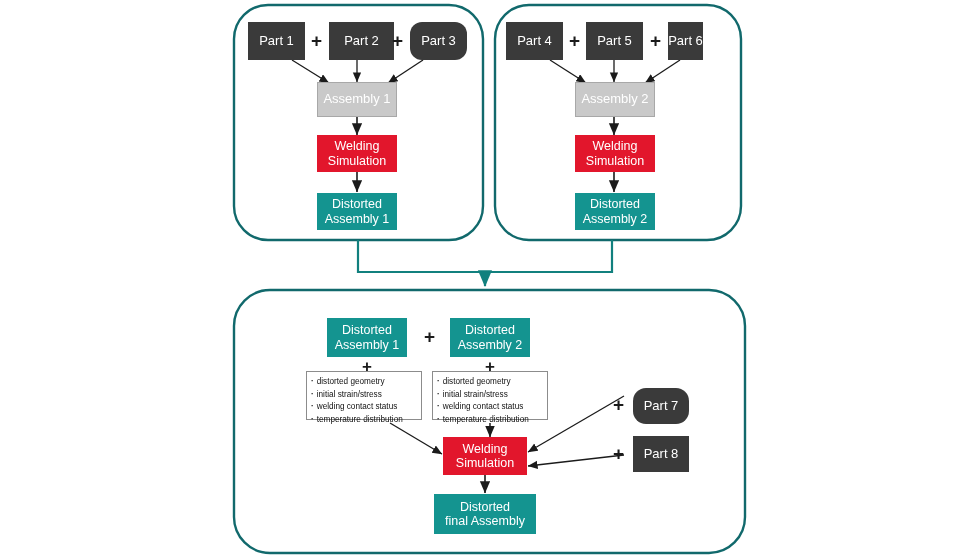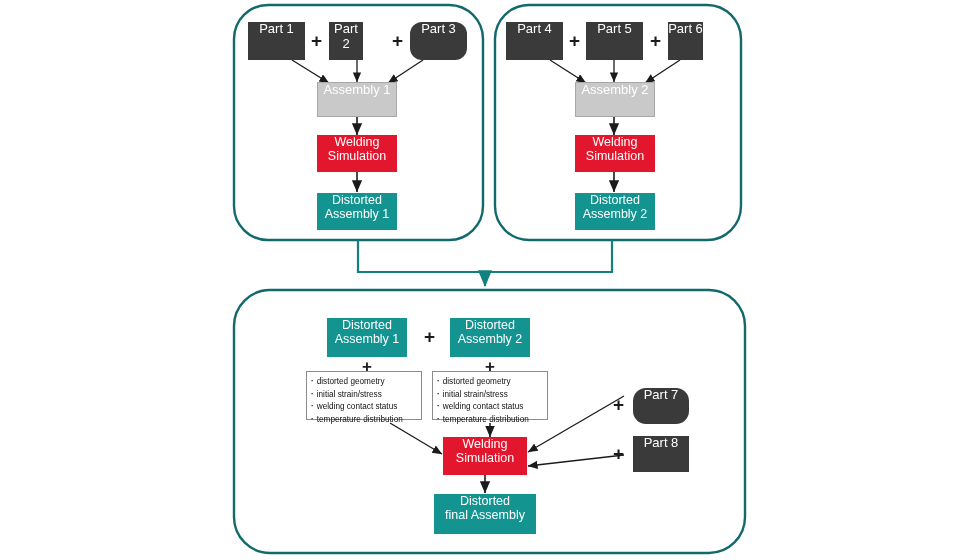--- a/index.html
+++ b/index.html
@@ -22,21 +22,21 @@
     left: 0;
     top: 0;
     width: 980px;
     height: 560px;
     pointer-events: none;
   }
   .node {
     position: absolute;
     box-sizing: border-box;
     display: flex;
-    align-items: flex-start;
+    align-items: center;
     justify-content: center;
     text-align: center;
     line-height: 1.15;
     color: #ffffff;
   }
   .node-part {
     background: #3a3a3a;
     font-size: 13px;
   }
   .node-assembly {
@@ -125,21 +125,21 @@
     <line x1="490" y1="423" x2="490" y2="437" stroke="#1b1b1b" stroke-width="1.5" marker-end="url(#arrowBlack)"></line>
     <line x1="624" y1="396" x2="528" y2="452" stroke="#1b1b1b" stroke-width="1.3" marker-end="url(#arrowBlack)"></line>
     <line x1="624" y1="455" x2="528" y2="466" stroke="#1b1b1b" stroke-width="1.3" marker-end="url(#arrowBlack)"></line>
     <line x1="485" y1="474" x2="485" y2="493" stroke="#1b1b1b" stroke-width="1.6" marker-end="url(#arrowBlack)"></line>
   </svg>
 
   <div class="node node-part" style="left:248px; top:22px; width:57px; height:38px;">
     <span>Part 1</span>
   </div>
   <span class="plus" style="left:311px; top:31px;">+</span>
-  <div class="node node-part" style="left:329px; top:22px; width:34px; height:38px;">
+  <div class="node node-part" style="left:329px; top:22px; width:65px; height:38px;">
     <span>Part 2</span>
   </div>
   <span class="plus" style="left:392px; top:31px;">+</span>
   <div class="node node-part" style="left:410px; top:22px; width:57px; height:38px;border-radius:12px;">
     <span>Part 3</span>
   </div>
 
   <div class="node node-assembly" style="left:317px; top:82px; width:80px; height:35px;">
     <span>Assembly 1</span>
   </div>

